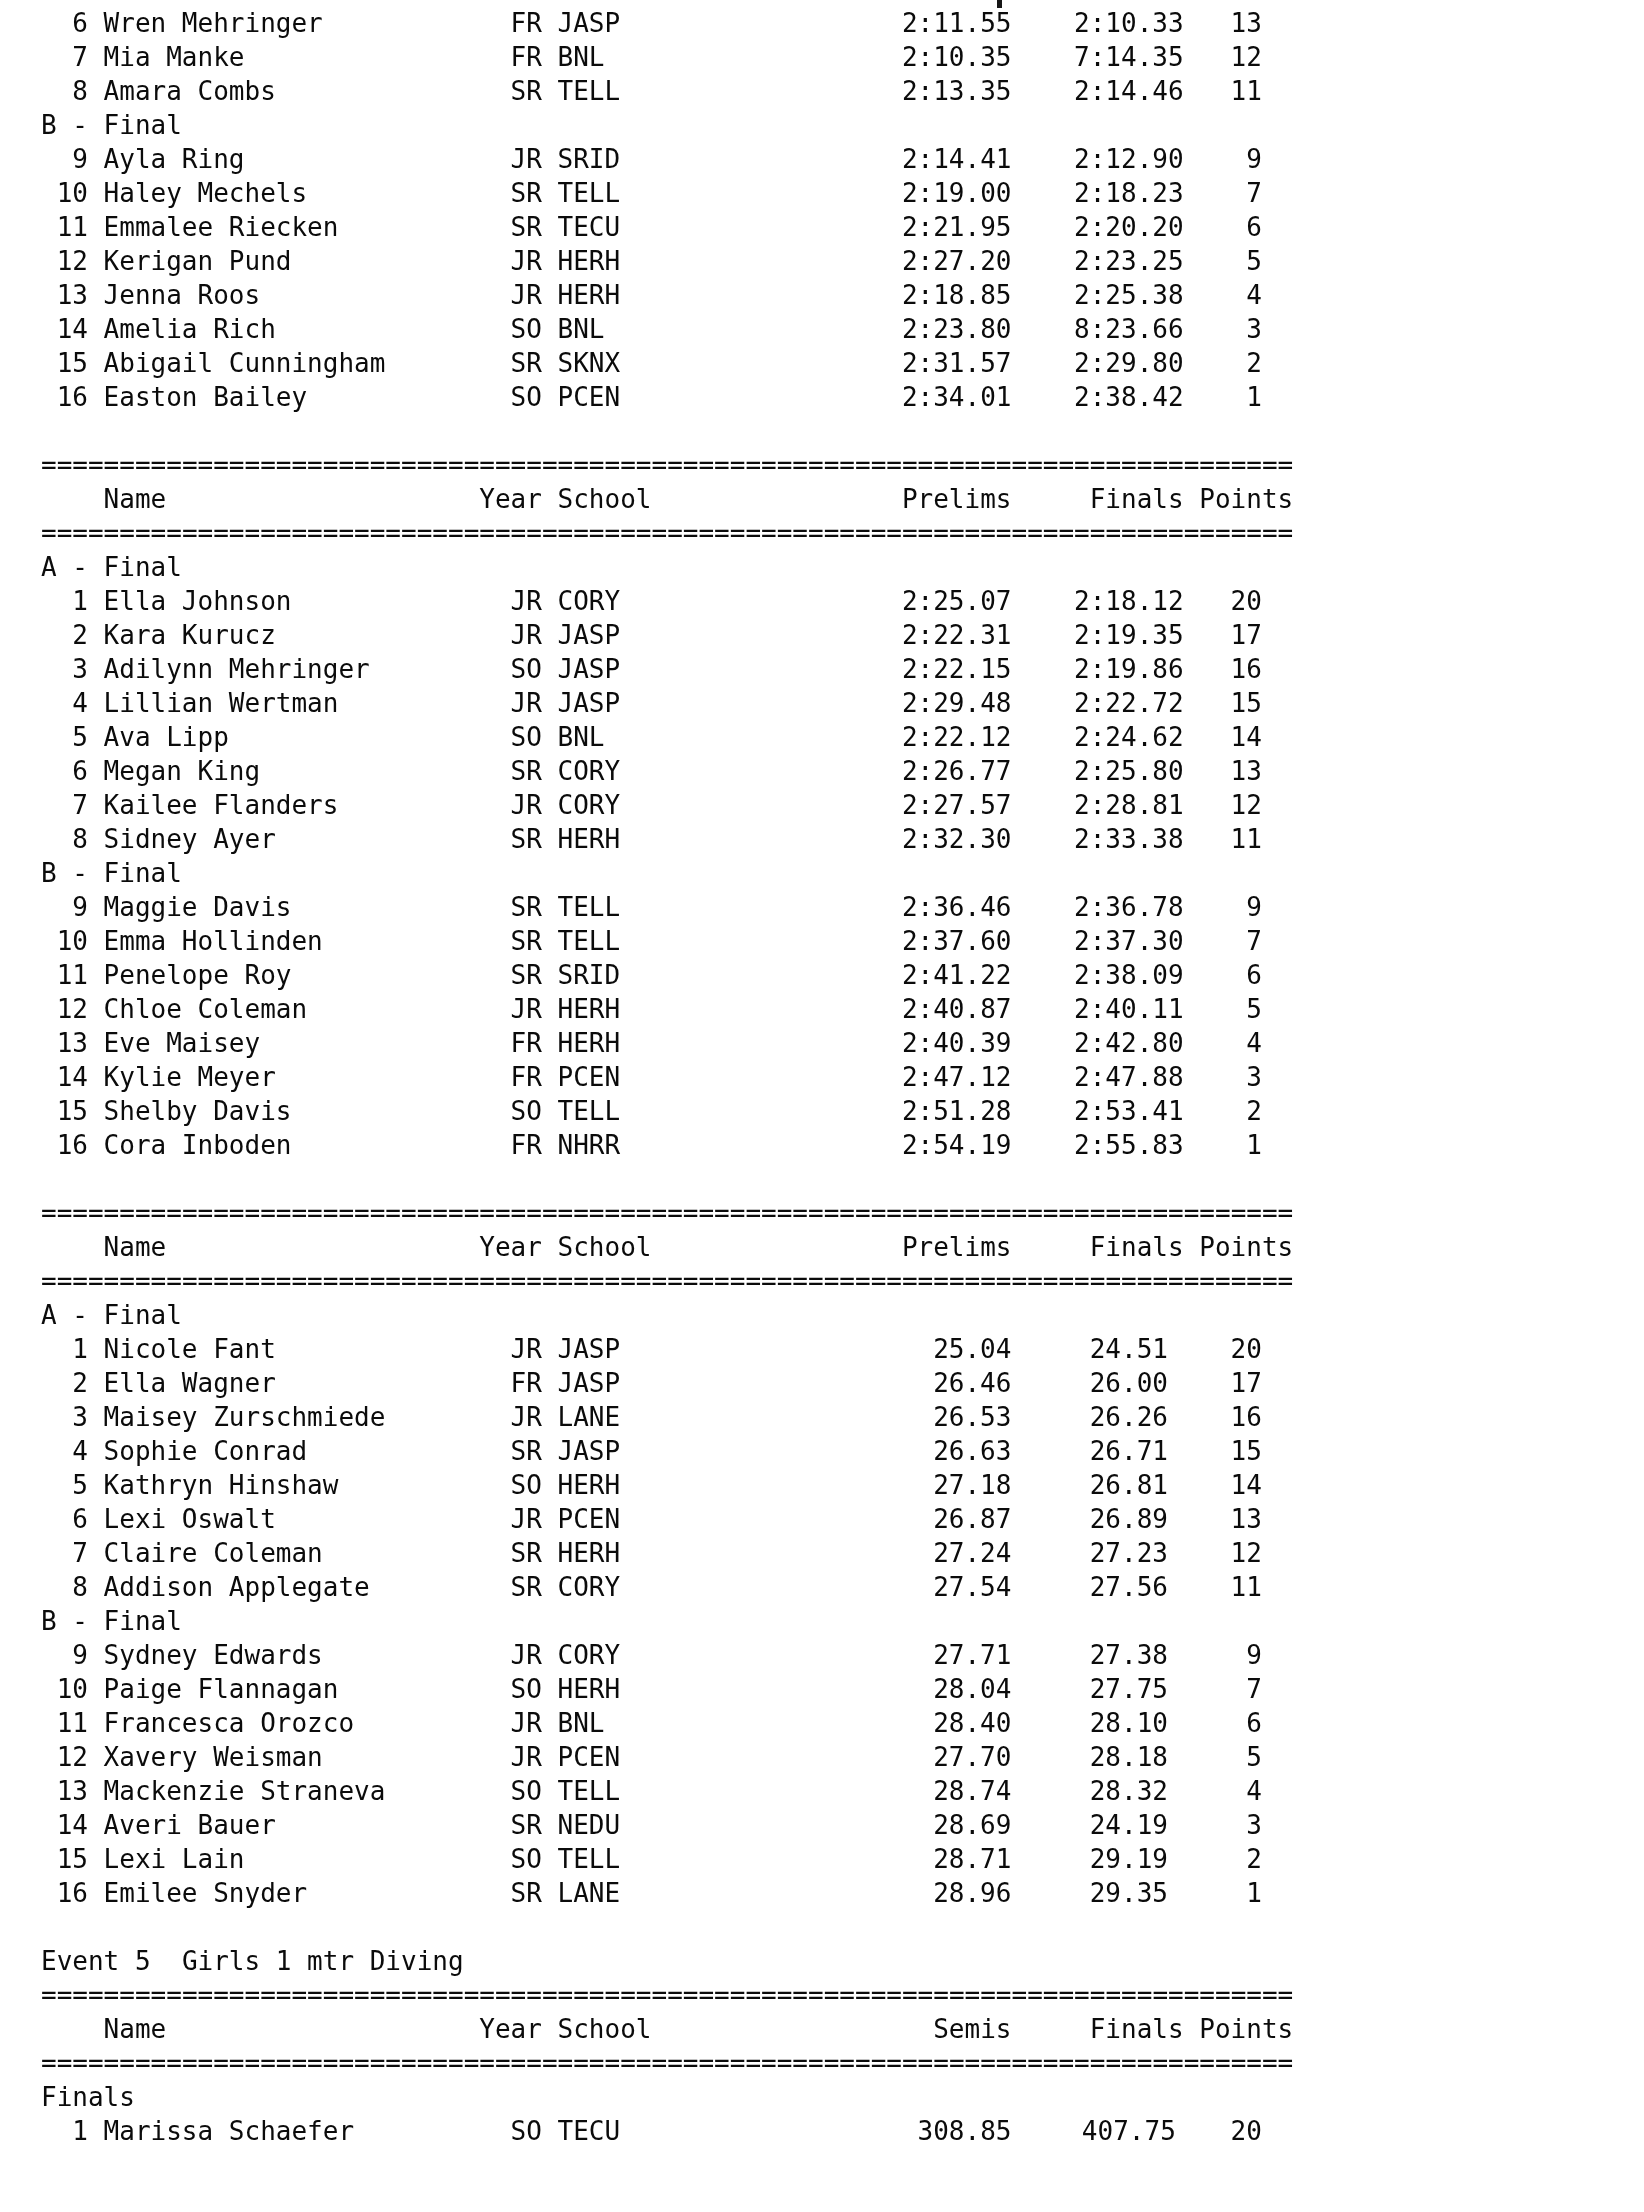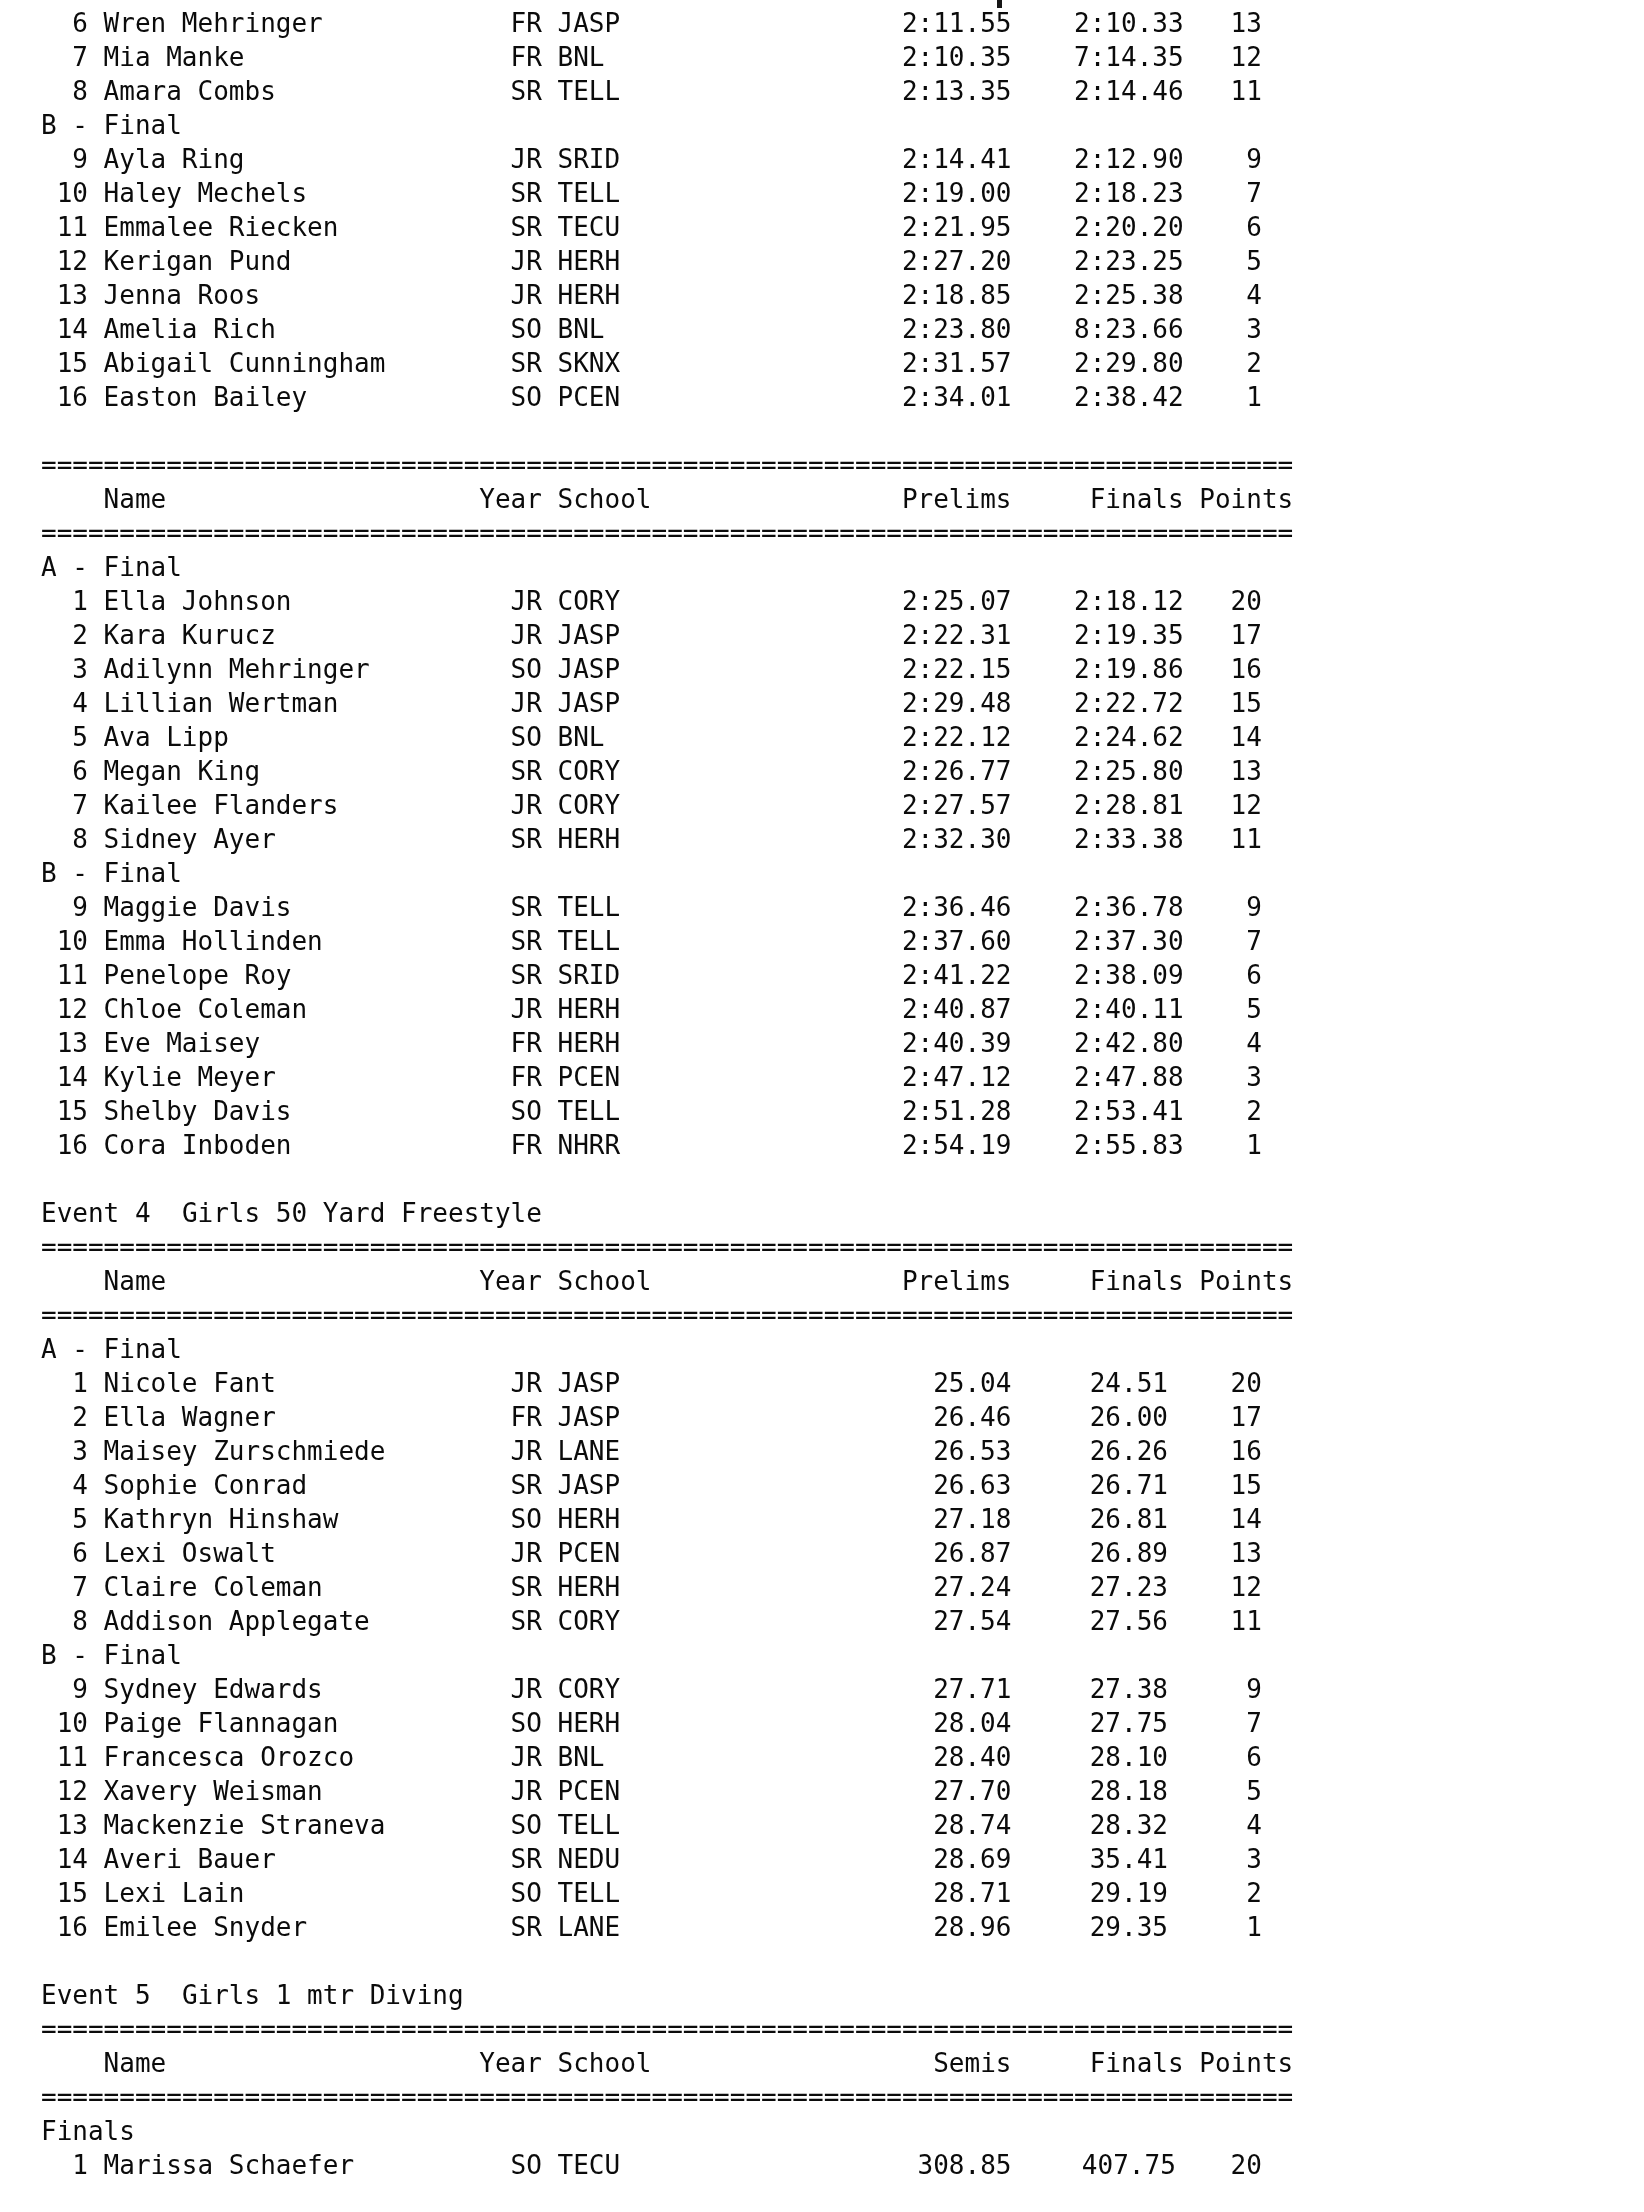--- a/index.html
+++ b/index.html
@@ -101,21 +101,20 @@
             <div class="ln row"><span class="c-place">14</span><span class="c-name">Kylie Meyer</span><span class="c-year">FR</span><span class="c-school">PCEN</span><span class="c-prelim">2:47.12</span><span class="c-final">2:47.88</span><span class="c-points">3</span></div>
             <div class="ln row"><span class="c-place">15</span><span class="c-name">Shelby Davis</span><span class="c-year">SO</span><span class="c-school">TELL</span><span class="c-prelim">2:51.28</span><span class="c-final">2:53.41</span><span class="c-points">2</span></div>
             <div class="ln row"><span class="c-place">16</span><span class="c-name">Cora Inboden</span><span class="c-year">FR</span><span class="c-school">NHRR</span><span class="c-prelim">2:54.19</span><span class="c-final">2:55.83</span><span class="c-points">1</span></div>
           </div>
   </div>
       </div>
   </section>
     <section class="block">
     <div class="head">
       <div class="ln blank"></div>
-      <div class="ln b title">Event 4  Girls 50 Yard Freestyle</div>
       <div class="ln sep">================================================================================</div>
       <div class="ln hdr"><span class="h-name">Name</span><span class="h-year">Year</span><span class="h-school">School</span><span class="h-prelim">Prelims</span><span class="h-final">Finals</span><span class="h-points">Points</span></div>
       <div class="ln sep">================================================================================</div>
     </div>
     <div class="sections">
         <div class="section">
     <div class="ln b slabel">A - Final</div>
     <div class="rows">
             <div class="ln row"><span class="c-place">1</span><span class="c-name">Nicole Fant</span><span class="c-year">JR</span><span class="c-school">JASP</span><span class="c-prelim">25.04</span><span class="c-final">24.51</span><span class="c-points">20</span></div>
             <div class="ln row"><span class="c-place">2</span><span class="c-name">Ella Wagner</span><span class="c-year">FR</span><span class="c-school">JASP</span><span class="c-prelim">26.46</span><span class="c-final">26.00</span><span class="c-points">17</span></div>
@@ -128,21 +127,21 @@
           </div>
   </div>
         <div class="section">
     <div class="ln b slabel">B - Final</div>
     <div class="rows">
             <div class="ln row"><span class="c-place">9</span><span class="c-name">Sydney Edwards</span><span class="c-year">JR</span><span class="c-school">CORY</span><span class="c-prelim">27.71</span><span class="c-final">27.38</span><span class="c-points">9</span></div>
             <div class="ln row"><span class="c-place">10</span><span class="c-name">Paige Flannagan</span><span class="c-year">SO</span><span class="c-school">HERH</span><span class="c-prelim">28.04</span><span class="c-final">27.75</span><span class="c-points">7</span></div>
             <div class="ln row"><span class="c-place">11</span><span class="c-name">Francesca Orozco</span><span class="c-year">JR</span><span class="c-school">BNL</span><span class="c-prelim">28.40</span><span class="c-final">28.10</span><span class="c-points">6</span></div>
             <div class="ln row"><span class="c-place">12</span><span class="c-name">Xavery Weisman</span><span class="c-year">JR</span><span class="c-school">PCEN</span><span class="c-prelim">27.70</span><span class="c-final">28.18</span><span class="c-points">5</span></div>
             <div class="ln row"><span class="c-place">13</span><span class="c-name">Mackenzie Straneva</span><span class="c-year">SO</span><span class="c-school">TELL</span><span class="c-prelim">28.74</span><span class="c-final">28.32</span><span class="c-points">4</span></div>
-            <div class="ln row"><span class="c-place">14</span><span class="c-name">Averi Bauer</span><span class="c-year">SR</span><span class="c-school">NEDU</span><span class="c-prelim">28.69</span><span class="c-final">35.41</span><span class="c-points">3</span></div>
+            <div class="ln row"><span class="c-place">14</span><span class="c-name">Averi Bauer</span><span class="c-year">SR</span><span class="c-school">NEDU</span><span class="c-prelim">28.69</span><span class="c-final">24.19</span><span class="c-points">3</span></div>
             <div class="ln row"><span class="c-place">15</span><span class="c-name">Lexi Lain</span><span class="c-year">SO</span><span class="c-school">TELL</span><span class="c-prelim">28.71</span><span class="c-final">29.19</span><span class="c-points">2</span></div>
             <div class="ln row"><span class="c-place">16</span><span class="c-name">Emilee Snyder</span><span class="c-year">SR</span><span class="c-school">LANE</span><span class="c-prelim">28.96</span><span class="c-final">29.35</span><span class="c-points">1</span></div>
           </div>
   </div>
       </div>
   </section>
     <section class="block">
     <div class="head">
       <div class="ln blank"></div>
       <div class="ln b title">Event 5  Girls 1 mtr Diving</div>

